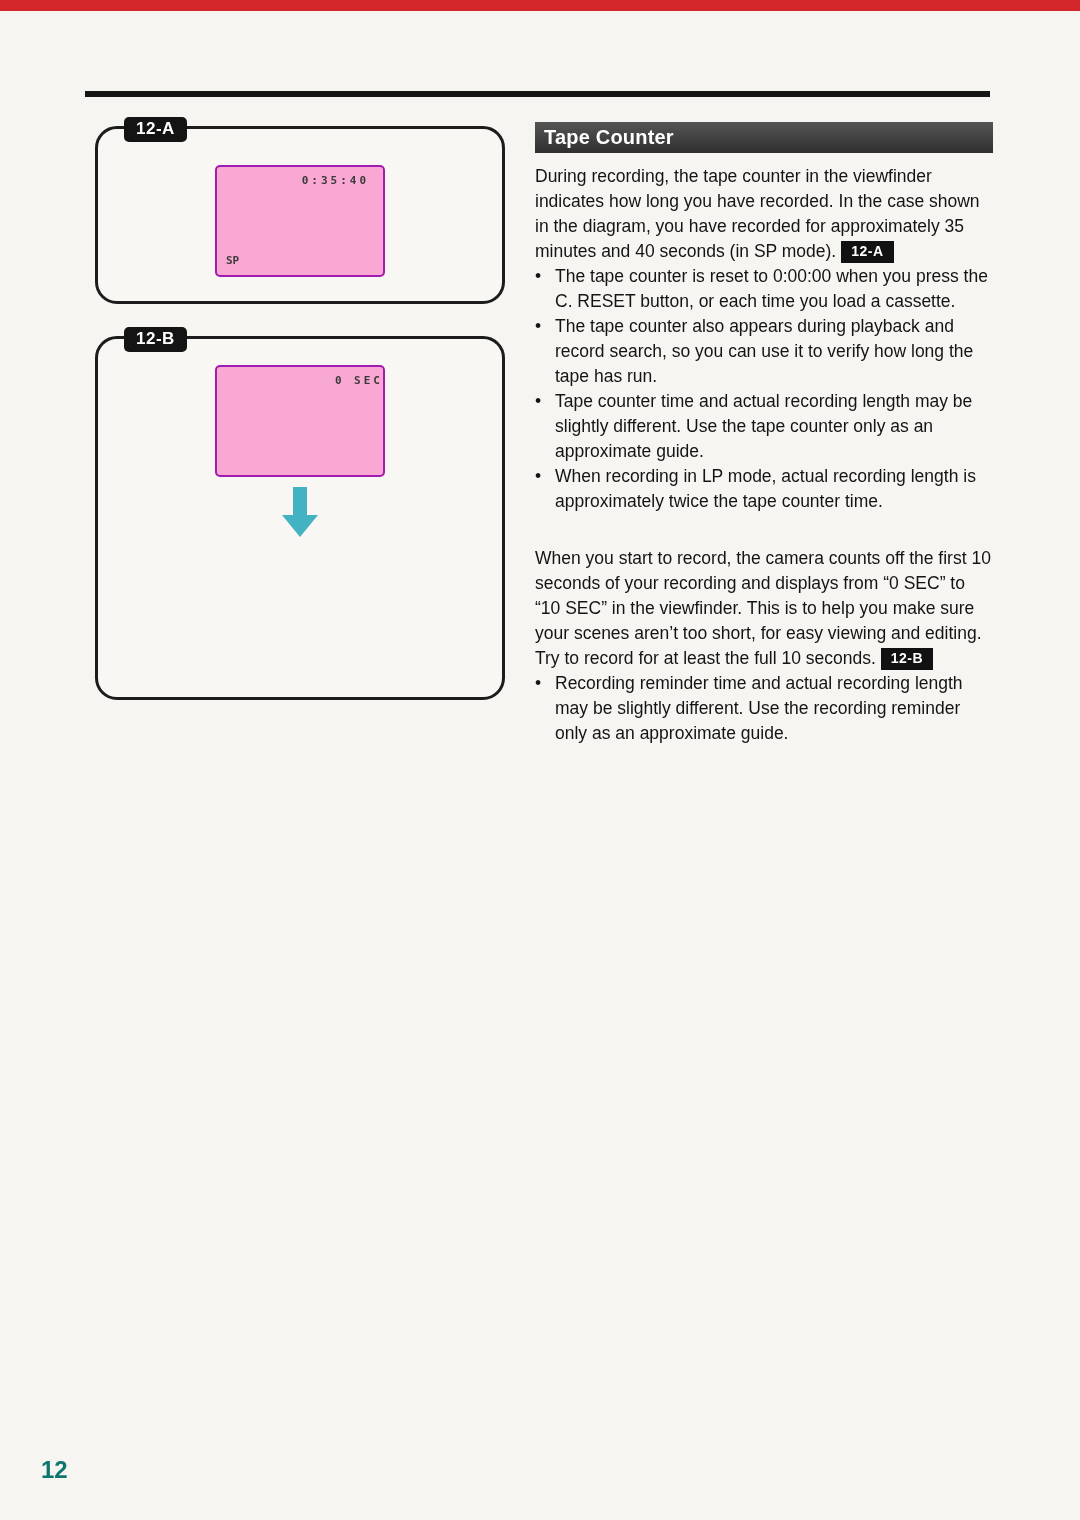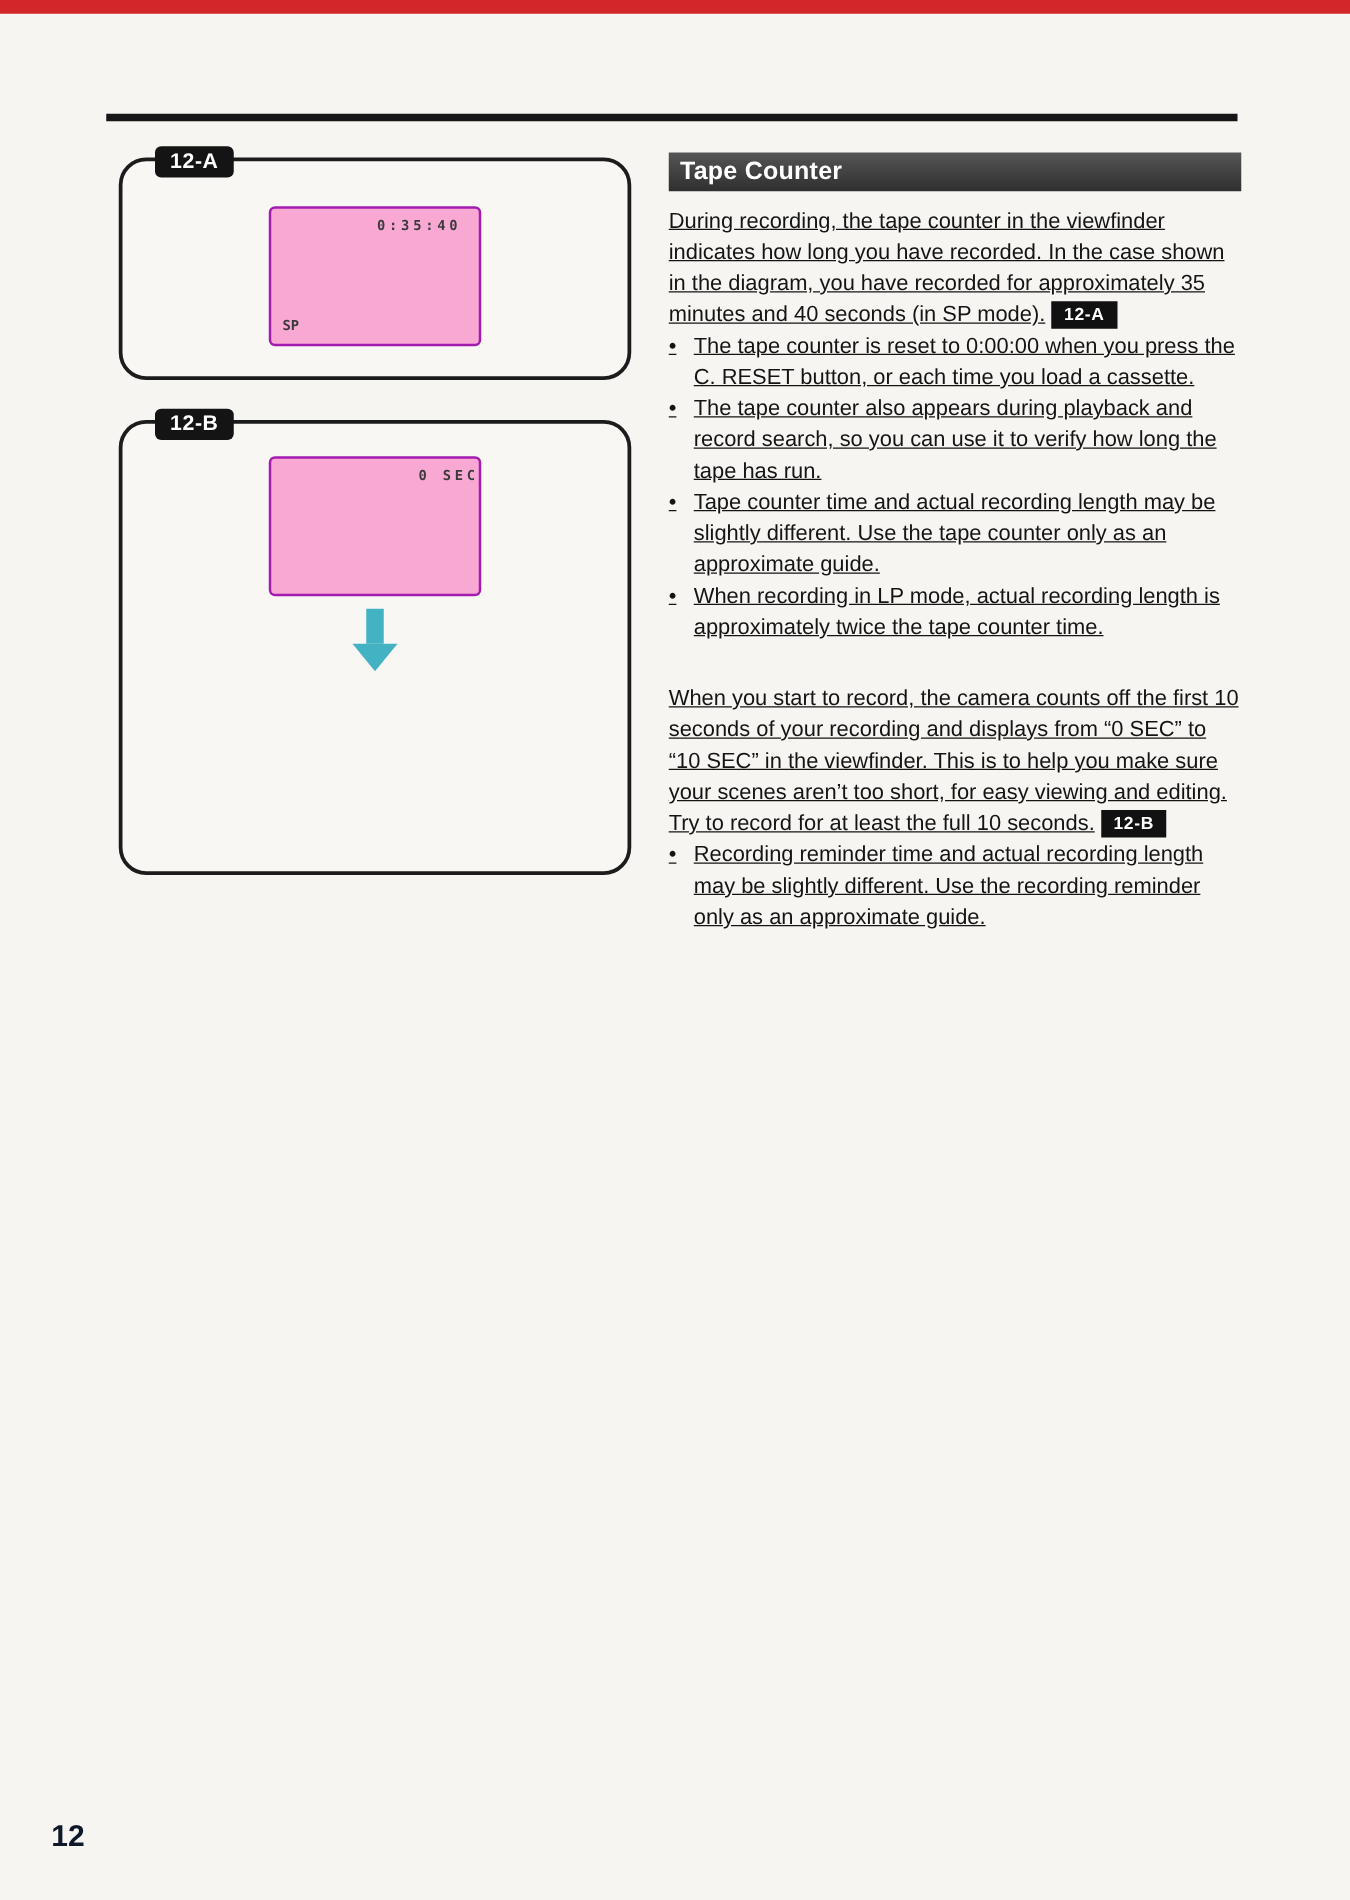--- a/index.html
+++ b/index.html
@@ -137,21 +137,20 @@
     font-size: 20px;
     line-height: 31px;
     height: 31px;
     padding-left: 9px;
     letter-spacing: 0.2px;
   }
   .body-text {
     font-size: 17.5px;
     line-height: 25px;
     color: #141414;
-    text-decoration: underline;
   }
   p.intro {
     margin: 11px 0 0 0;
   }
   .badge {
     display: inline-block;
     background: #111111;
     color: #ffffff;
     font-weight: bold;
     font-size: 14px;
@@ -183,21 +182,21 @@
   .section-2 {
     margin-top: 32px;
   }
 
   .page-number {
     position: absolute;
     left: 41px;
     top: 1456px;
     font-size: 24px;
     font-weight: bold;
-    color: #0f172a;
+    color: #0f766e;
   }
 </style>
 </head>
 <body>
 
 <div class="page">
 
   <div class="red-stripe"></div>
   <div class="top-rule"></div>
 

